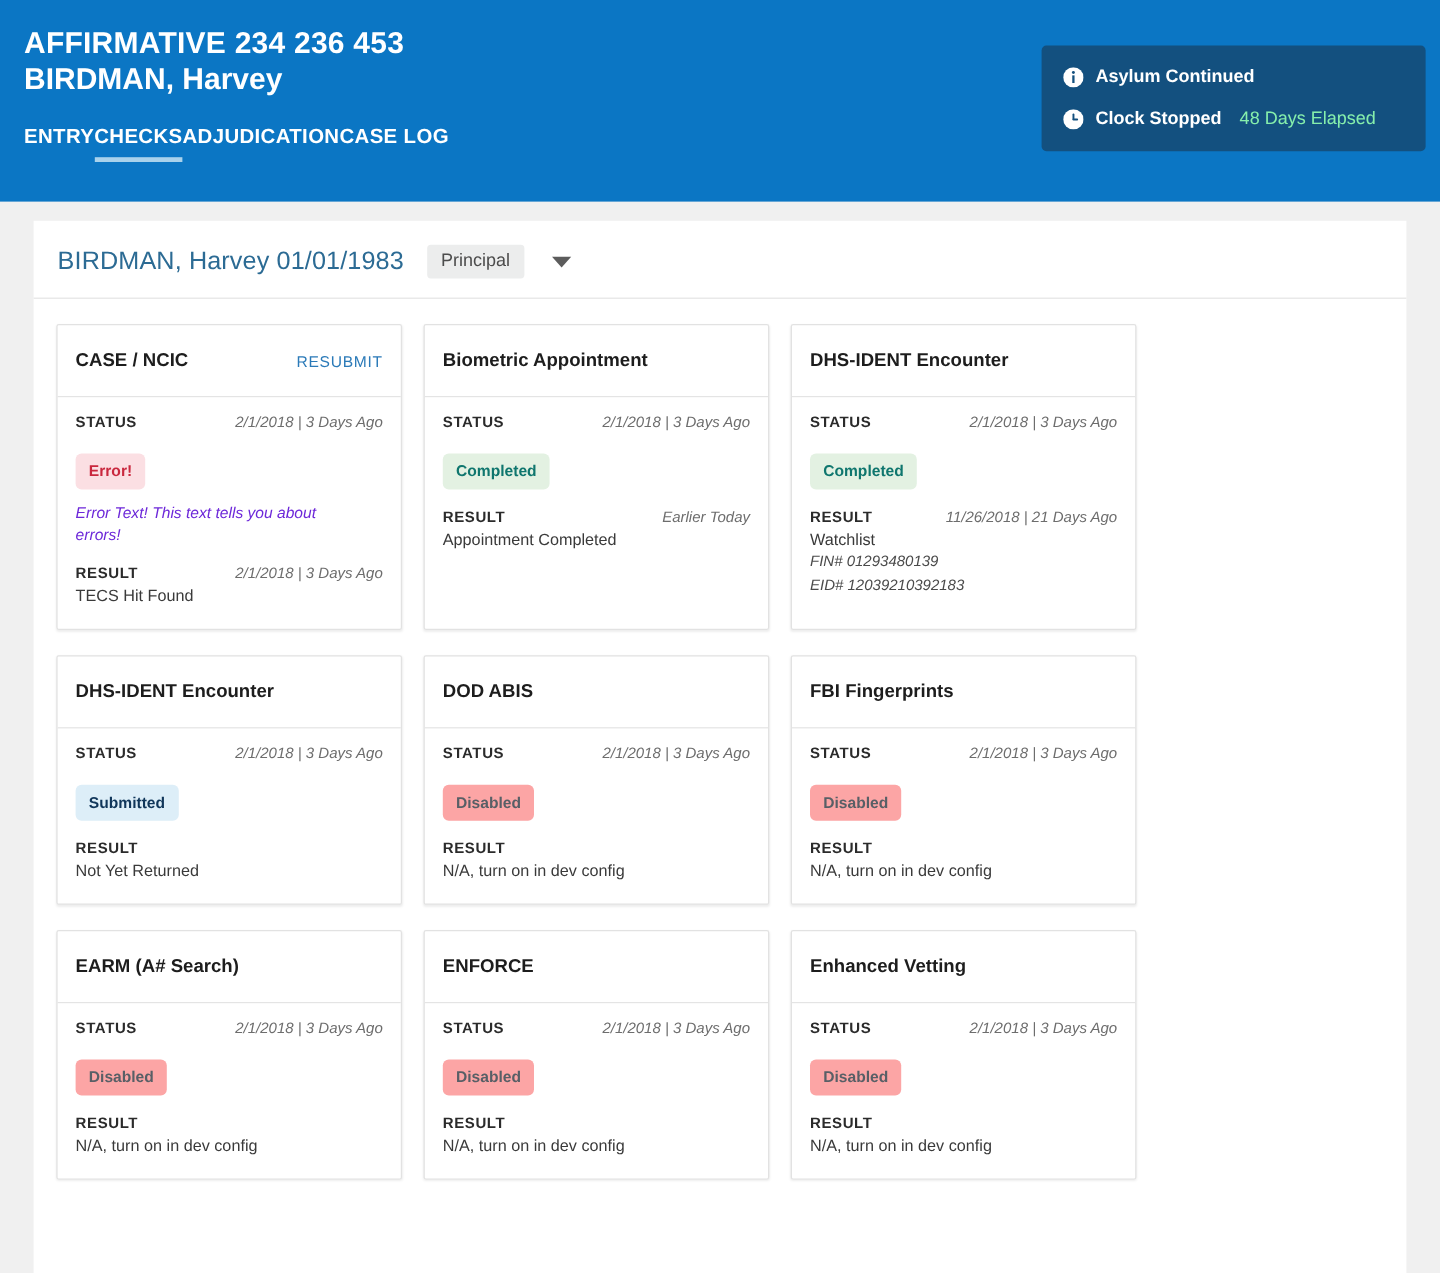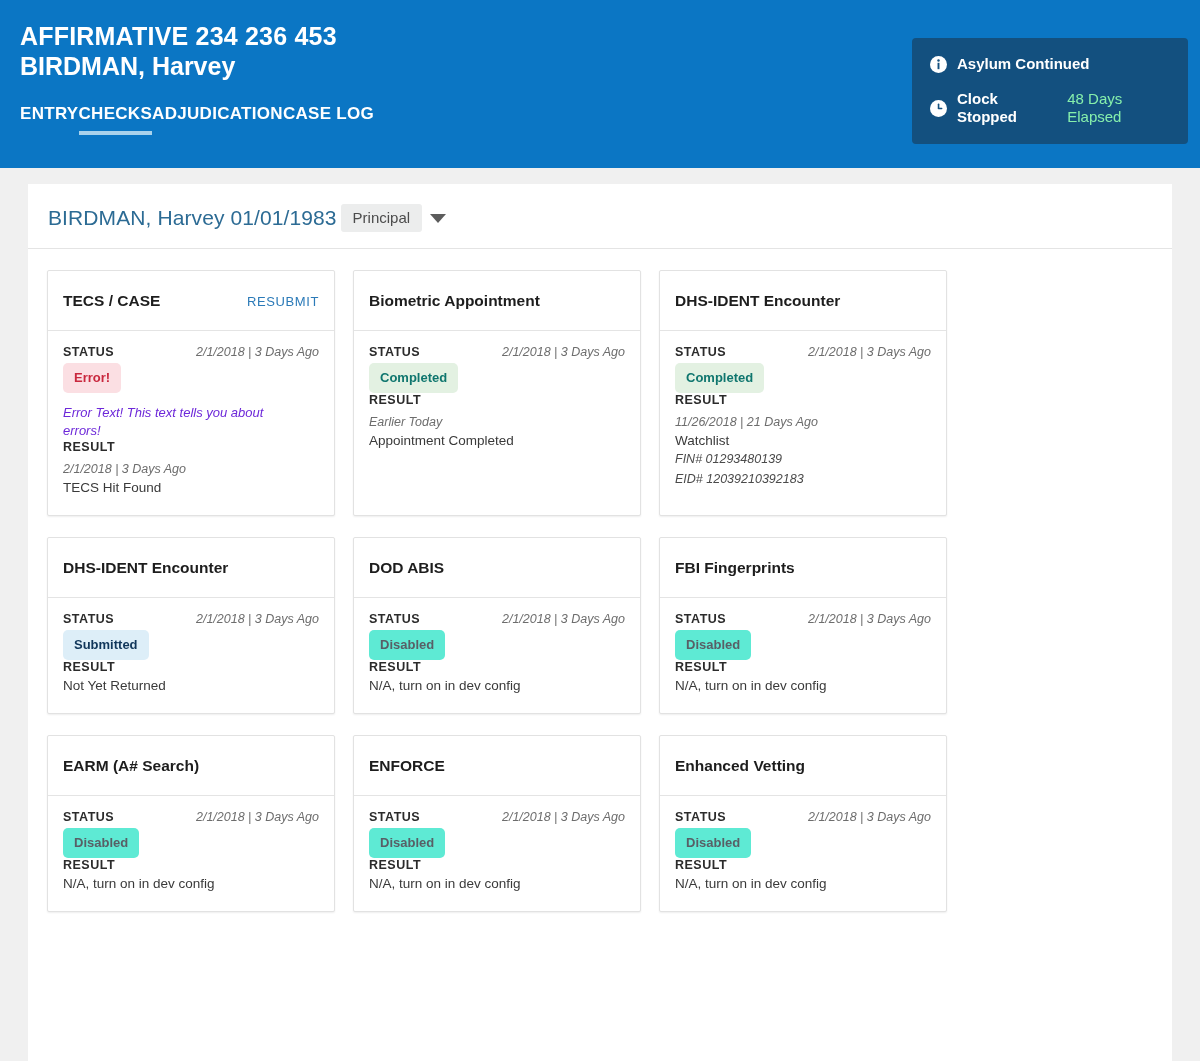--- a/index.html
+++ b/index.html
@@ -54,21 +54,21 @@
   }
   .tab.active {
     border-bottom-color: #a9d2ec;
   }
 
   
   .status-panel {
     position: absolute;
     top: 38px;
     right: 12px;
-    width: 276px;
+    width: 320px;
     background: #13507f;
     border-radius: 4px;
     padding: 17px 18px 18px 18px;
   }
   .status-row {
     display: flex;
     align-items: center;
     gap: 10px;
     color: #ffffff;
     font-size: 15px;
@@ -93,21 +93,21 @@
     width: 1144px;
     background: #ffffff;
     min-height: 900px;
     padding: 0 0 40px 0;
   }
 
   
   .person-bar {
     display: flex;
     align-items: center;
-    gap: 4px;
+    gap: 19px;
     padding: 20px 20px 16px 20px;
     border-bottom: 1px solid #e4e4e4;
     margin: 16px 0 0 0;
   }
   .person-name {
     color: #2c6b94;
     font-size: 21px;
     letter-spacing: 0.1px;
   }
   .person-role {
@@ -182,36 +182,36 @@
     font-style: italic;
     color: #6d6d6d;
     white-space: nowrap;
   }
   .badge {
     display: inline-block;
     font-size: 13px;
     font-weight: bold;
     border-radius: 5px;
     padding: 7px 11px 8px 11px;
-    margin-top: 4px;
+    margin-top: 19px;
   }
   .badge.error      { background: #fbdfe3; color: #c9283e; }
   .badge.completed  { background: #e3f1e2; color: #0f766e; }
   .badge.submitted  { background: #ddeef8; color: #10365a; }
-  .badge.disabled   { background: #5eead4; color: #585f66; }
+  .badge.disabled   { background: #fca5a5; color: #585f66; }
 
   .error-text {
     margin-top: 11px;
     font-size: 13px;
     font-style: italic;
     color: #6d28d9;
     line-height: 1.38;
     max-width: 230px;
   }
-  .section-gap { margin-top: 0; flex-direction: column; }
+  .section-gap { margin-top: 16px; }
   .result-value {
     font-size: 13.5px;
     color: #3a3a3a;
     margin-top: 2px;
     line-height: 1.42;
   }
   .result-detail {
     font-size: 12.5px;
     font-style: italic;
     color: #4a4a4a;
@@ -261,21 +261,21 @@
 
   <div class="person-bar">
     <span class="person-name">BIRDMAN, Harvey 01/01/1983</span>
     <span class="person-role">Principal</span>
     <span class="caret-down"></span>
   </div>
 
   <div class="grid" id="grid-host">
       <div class="card">
         <div class="card-head">
-          <div class="card-title">TECS / CASE</div>
+          <div class="card-title">CASE / NCIC</div>
           <div class="card-action">RESUBMIT</div>
         </div>
         <div class="card-body"><div class="field-row">
             <span class="field-label">STATUS</span>
             <span class="field-date">2/1/2018 | 3 Days Ago</span>
           </div><div class="badge error">Error!</div><div class="error-text">Error Text! This text tells you about errors!</div><div class="field-row section-gap">
             <span class="field-label">RESULT</span>
             <span class="field-date">2/1/2018 | 3 Days Ago</span>
           </div><div class="result-value">TECS Hit Found</div></div>
       </div>

